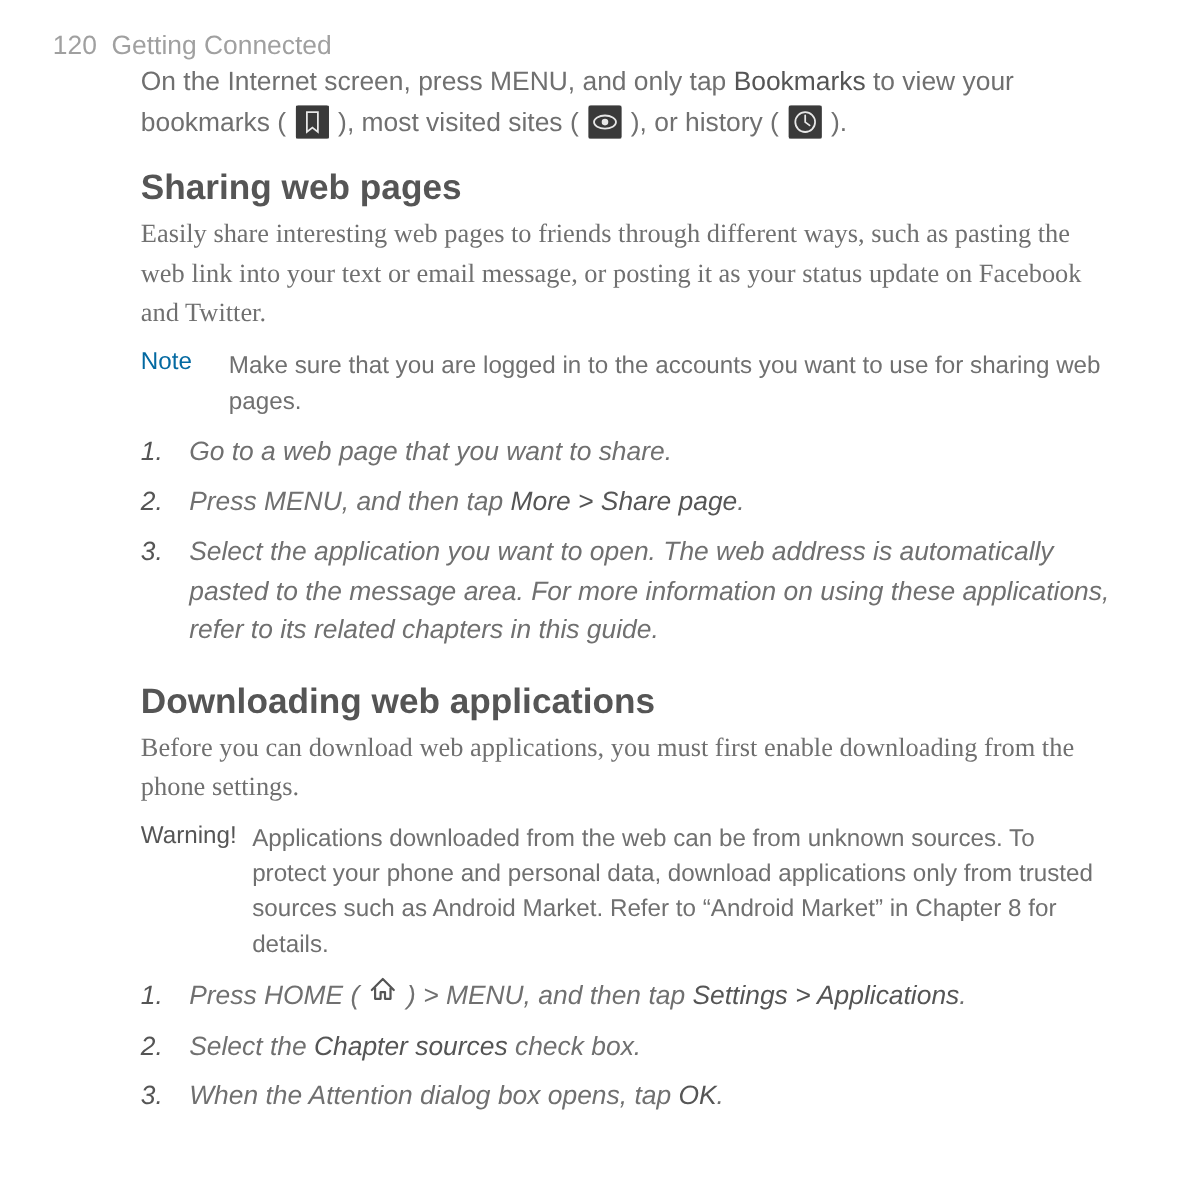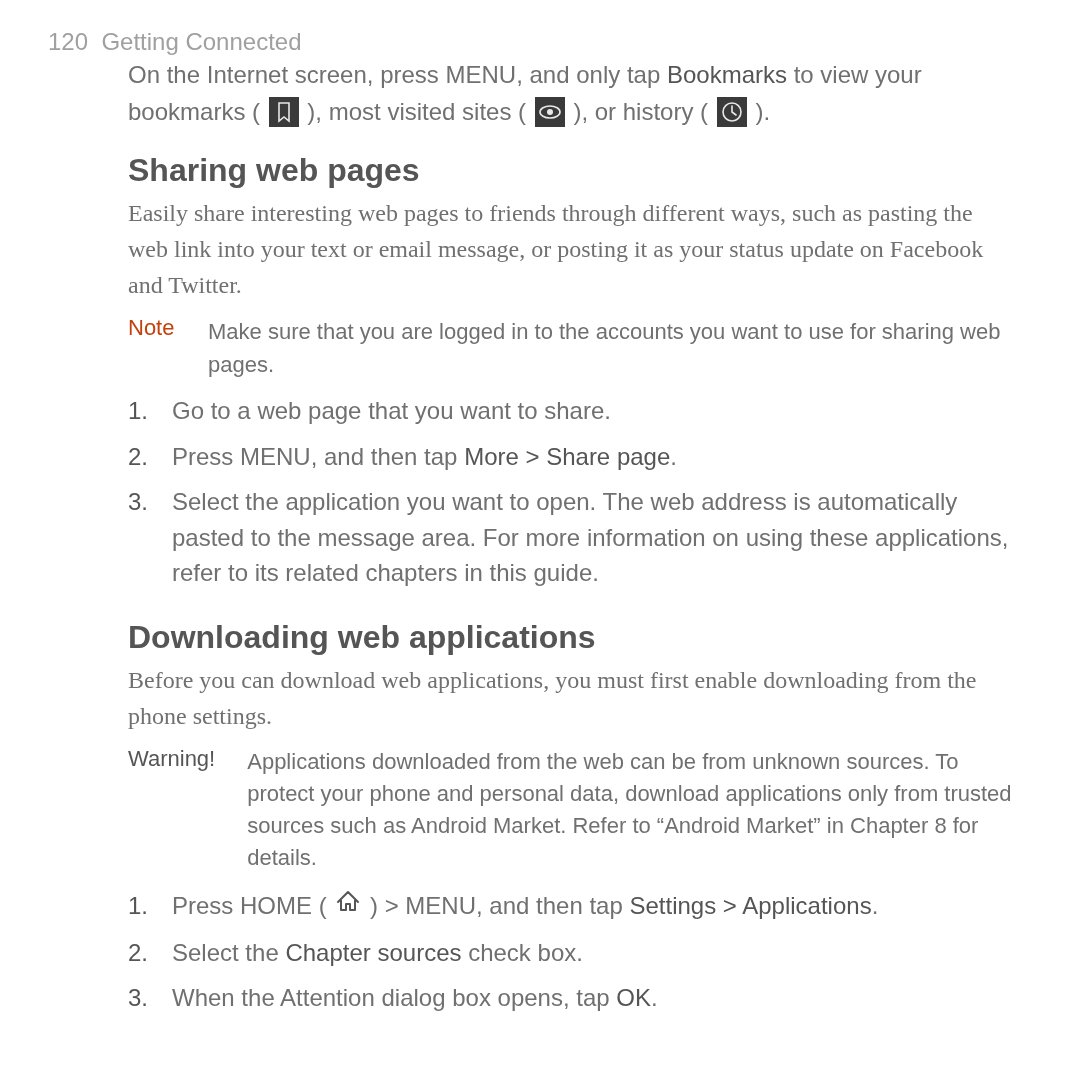--- a/index.html
+++ b/index.html
@@ -55,21 +55,21 @@
     margin-bottom: 12px;
     font-family: Liberation Serif, serif;
   }
   .note-row {
     display: flex;
     gap: 24px;
     margin-bottom: 12px;
   }
   .note-label {
     font-size: 22px;
-    color: #c2410c;
+    color: #0369a1;
     font-weight: 400;
     flex: 0 0 auto;
     min-width: 56px;
   }
   .note-text {
     font-size: 22px;
     color: #707070;
     line-height: 1.5;
   }
   ol.steps {
@@ -78,40 +78,41 @@
     margin: 10px 0 28px 0;
   }
   ol.steps li {
     counter-increment: step;
     font-size: 24px;
     line-height: 1.48;
     color: #707070;
     padding-left: 44px;
     position: relative;
     margin-bottom: 10px;
+    font-style: italic;
   }
   ol.steps li::before {
     content: counter(step) ".";
     position: absolute;
     left: 0;
     color: #555;
     font-weight: 400;
   }
   ol.steps li b,
   ol.steps li .sb { color: #555; font-weight: 400; }
   .home-icon {
     display: inline-block;
     vertical-align: middle;
     position: relative;
     top: -2px;
     margin: 0 2px;
   }
   .warning-row {
     display: flex;
-    gap: 32px;
+    gap: 14px;
     margin-bottom: 14px;
   }
   .warning-label {
     font-size: 22px;
     color: #555;
     font-weight: 400;
     flex: 0 0 auto;
   }
   .warning-text {
     font-size: 22px;

